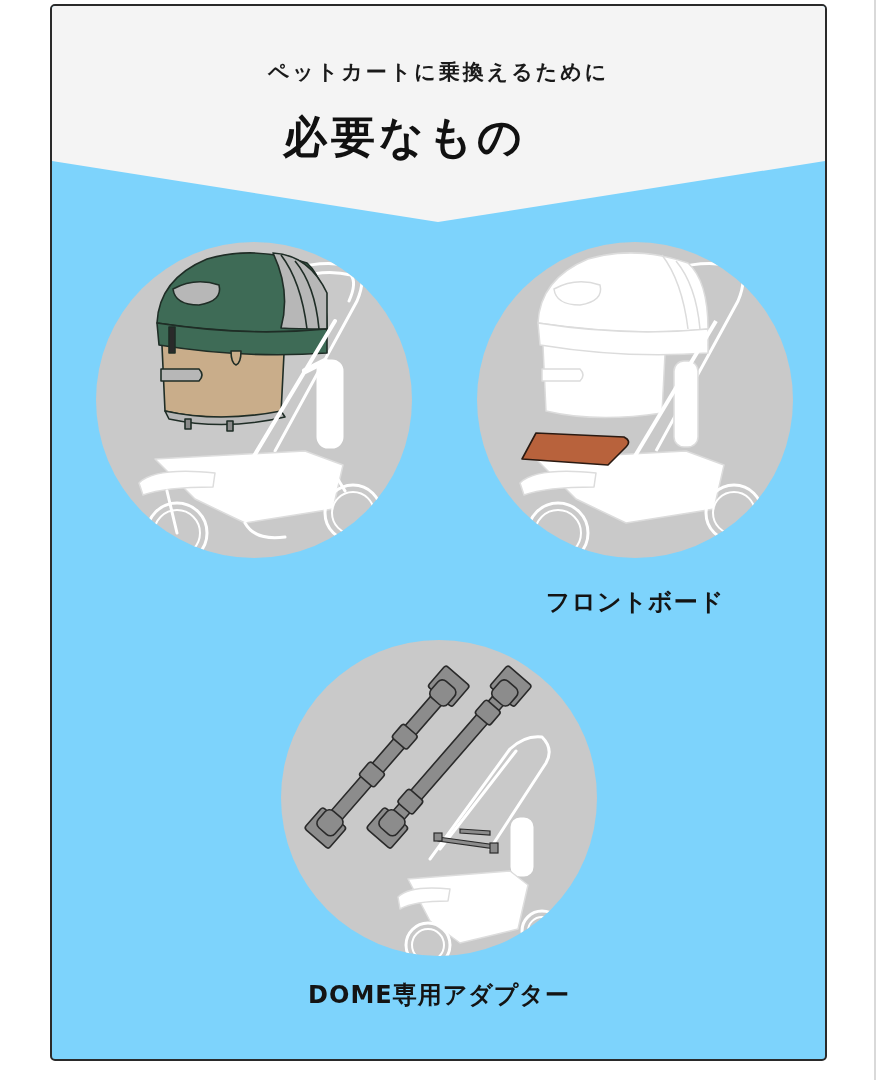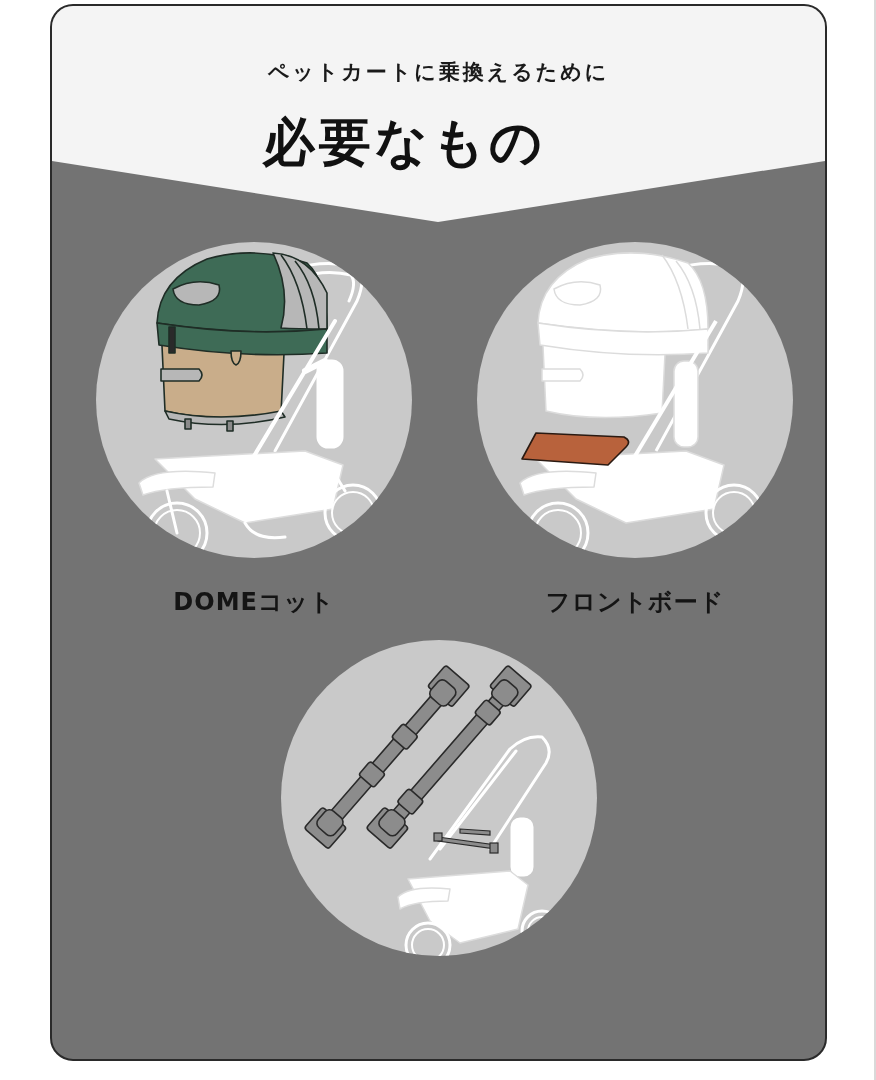--- a/index.html
+++ b/index.html
@@ -3,32 +3,32 @@
   <meta charset="utf-8">
   <style>
     * { box-sizing: border-box; margin: 0; padding: 0; }
     html, body { width: 876px; height: 1080px; background: #ffffff; overflow: hidden; }
     body { position: relative; font-family: "DejaVu Sans", "Liberation Sans", sans-serif; color: #111111; }
 
     .page-edge { position: absolute; left: 874px; top: 0; width: 2px; height: 1080px; background: #d9d9d9; }
 
     .card {
       position: absolute; left: 50px; top: 4px; width: 777px; height: 1057px;
-      border: 2px solid #2a2a2a; border-radius: 23px; background: #737373; overflow: hidden;
+      border: 2px solid #2a2a2a; border-radius: 5px; background: #7dd3fc; overflow: hidden;
     }
     .banner { position: absolute; left: 0; top: 0; width: 773px; height: 220px; }
     .banner svg { display: block; }
 
     .subtitle {
       position: absolute; left: 0; top: 52px; width: 773px; text-align: center;
       font-size: 21px; font-weight: bold; letter-spacing: 3px; color: #1a1a1a;
     }
     .title {
       position: absolute; left: 0; top: 102px; width: 705px; text-align: center;
-      font-size: 52px; font-weight: bold; letter-spacing: 4px; color: #111111;
+      font-size: 44px; font-weight: bold; letter-spacing: 4px; color: #111111;
     }
 
     .item { position: absolute; }
     .item .circle { position: absolute; left: 0; top: 0; width: 318px; height: 318px; }
     .item .label {
       position: absolute; left: -40px; width: 398px; text-align: center;
       font-size: 24px; font-weight: bold; color: #141414; letter-spacing: 1px;
     }
     .item-1 { left: 43px; top: 235px; width: 318px; height: 380px; }
     .item-2 { left: 424px; top: 235px; width: 318px; height: 380px; }
@@ -95,21 +95,20 @@
           <path d="M136 110 L 146 110 Q 146 122 141 124 Q 136 122 136 110 Z" fill="#c9ad8a"></path>
           <rect x="74" y="86" width="6" height="26" fill="#2a2a2a"></rect>
         </g>
 
         <g clip-path="url(#c1)" fill="none" stroke="#ffffff" stroke-width="4" stroke-linecap="round">
           <path d="M240 80 L 150 230"></path>
           <path d="M210 130 L 230 120" stroke-width="6"></path>
         </g>
       </svg>
     </div>
-    <div class="label">DOMEコット</div>
   </div>
 
   <div class="item item-2">
     <div class="circle">
       <svg width="318" height="318" viewBox="0 0 318 318">
         <defs>
             <clipPath id="c2">
               <circle cx="159" cy="159" r="158"></circle>
             </clipPath>
           </defs>
@@ -182,15 +181,16 @@
           <rect x="0" y="-7" width="190" height="14"></rect>
           <rect x="-18" y="-16" width="28" height="32" rx="3"></rect>
           <rect x="-8" y="-11" width="22" height="22" rx="6"></rect>
           <rect x="170" y="-16" width="28" height="32" rx="3"></rect>
           <rect x="164" y="-11" width="22" height="22" rx="6"></rect>
           <rect x="22" y="-10" width="18" height="20" rx="3"></rect>
           <rect x="140" y="-10" width="18" height="20" rx="3"></rect>
         </g>
       </svg>
     </div>
+    <div class="label">DOME専用アダプター</div>
   </div>
 
 </div>
 
 </body></html>

